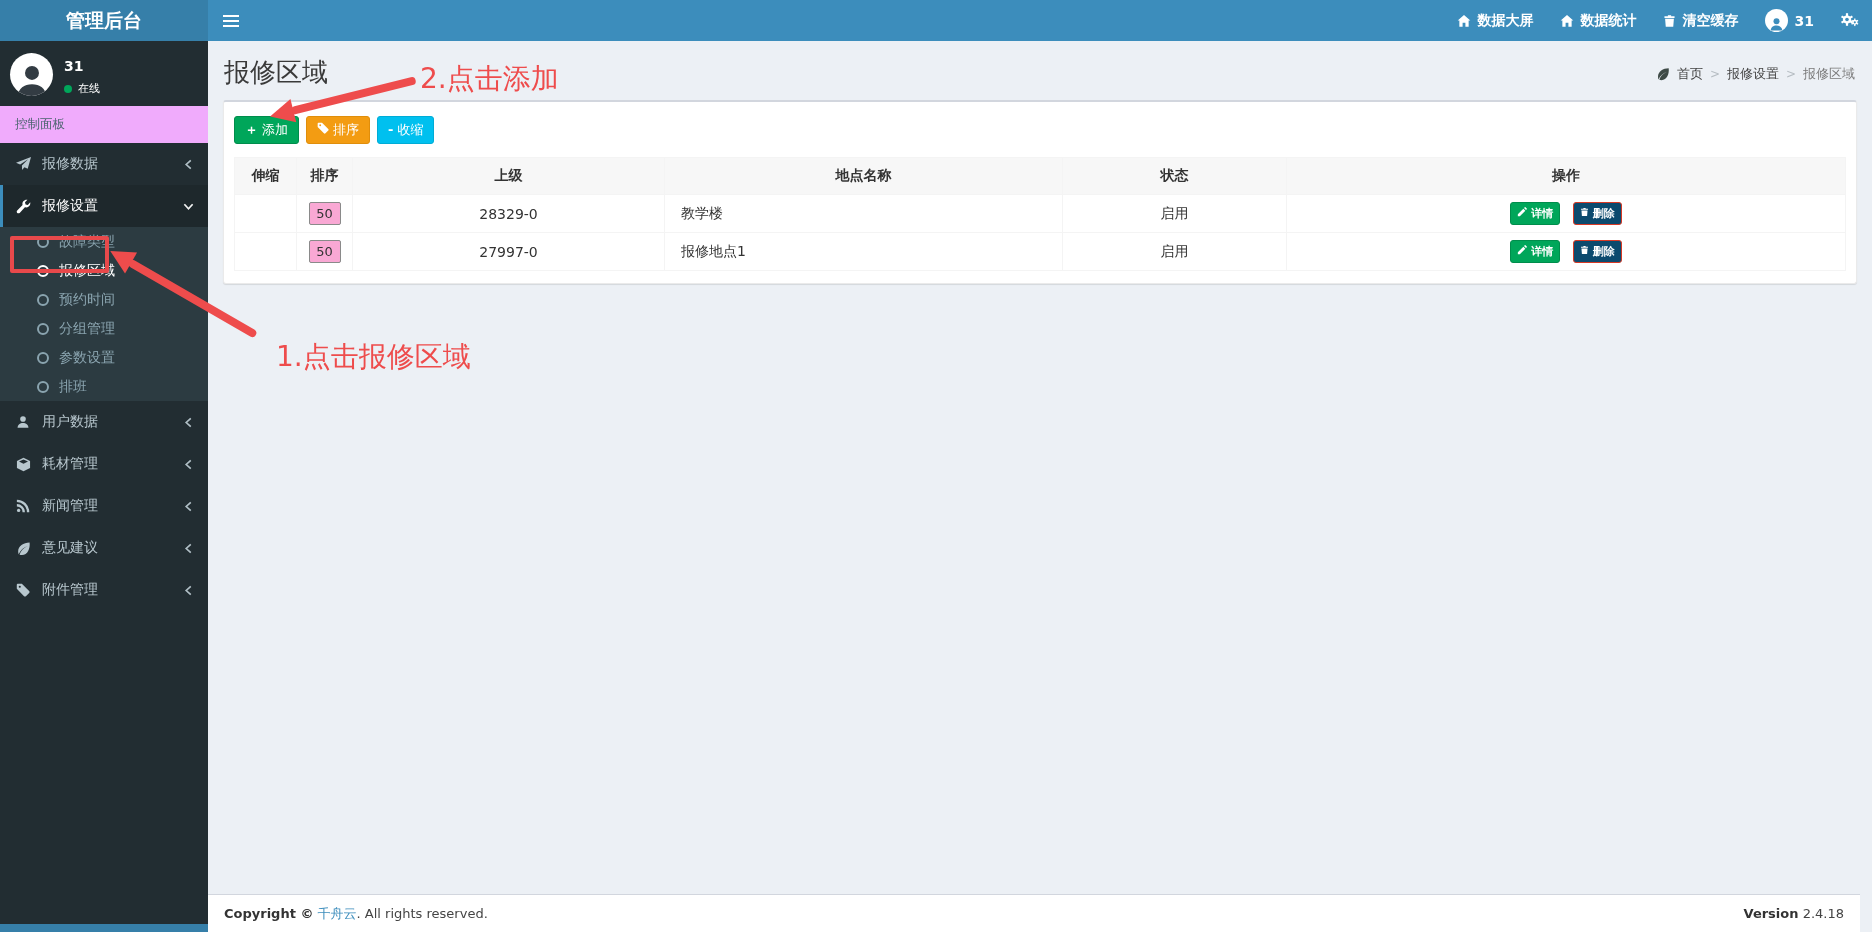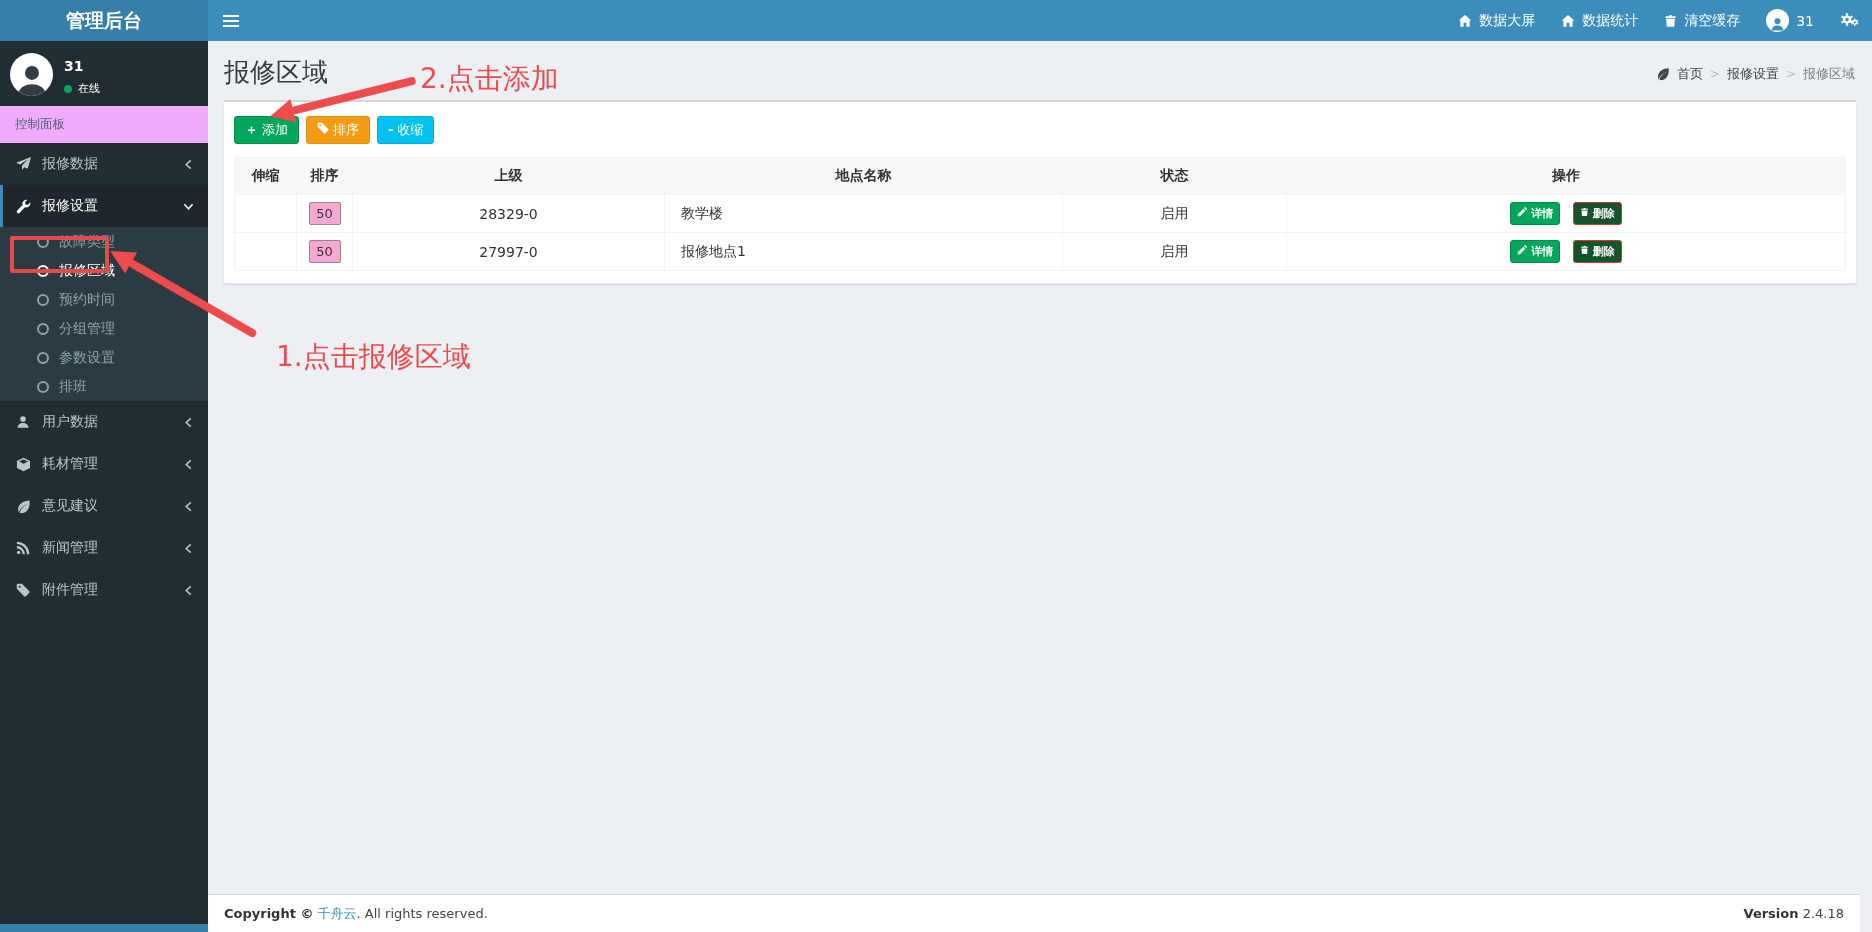--- a/index.html
+++ b/index.html
@@ -13,21 +13,21 @@
   a { text-decoration:none; }
 
   
   .navbar { position:absolute; top:0; left:0; right:0; height:41px; background:#3c8dbc; display:flex; z-index:20; }
   .logo { width:208px; height:41px; background:#367fa9; color:#fff; font-size:19px; font-weight:bold;
           text-align:center; line-height:41px; cursor:pointer; flex:none; }
   .nav-main { flex:1; display:flex; align-items:center; }
   .hamburger { width:46px; height:41px; display:flex; flex-direction:column; justify-content:center; align-items:center; gap:3px; cursor:pointer; }
   .hamburger i { width:16px; height:2px; background:#fff; display:block; }
   .nav-right { margin-left:auto; display:flex; align-items:center; height:41px; }
-  .nav-link { color:#fff; font-size:14px; padding:0 13px; height:41px; display:flex; align-items:center; gap:7px; cursor:pointer; }
+  .nav-link { color:#fff; font-size:14px; padding:0 13px; height:41px; display:flex; align-items:center; gap:7px; cursor:pointer;font-weight:bold; }
   .nav-link svg { display:block; }
   .nav-avatar { width:23px; height:23px; border-radius:50%; background:#fff; display:flex; align-items:flex-end; justify-content:center; overflow:hidden; }
 
   
   .sidebar { position:absolute; top:41px; left:0; width:208px; bottom:0; background:#222d32; z-index:10; }
   .user-panel { display:flex; padding:12px 10px 10px; gap:11px; }
   .avatar { width:43px; height:43px; border-radius:50%; background:#fff; overflow:hidden; display:flex; align-items:flex-end; justify-content:center; flex:none; }
   .user-name { color:#fff; font-size:14px; font-weight:bold; margin:5px 0 7px; }
   .user-status { color:#fff; font-size:11px; display:flex; align-items:center; gap:6px; }
   .status-dot { width:8px; height:8px; border-radius:50%; background:#00a65a; display:inline-block; }
@@ -67,21 +67,21 @@
   table.grid { width:100%; border-collapse:collapse; }
   .grid th, .grid td { border:1px solid #f4f4f4; font-size:14px; color:#333; }
   .grid th { background:#f7f7f7; font-weight:bold; padding:9px 8px; text-align:center; }
   .grid td { padding:7px 8px; height:23px; text-align:center; }
   .grid td.left { text-align:left; padding-left:16px; }
   .sort-input { width:32px; height:23px; border:1px solid #8a8a8a; border-radius:2px; text-align:center; font-size:13px;
                 color:#333; font-family:inherit; background:#f9a8d4; }
   .btn-xs { font-size:11px; padding:3px 6px; border-radius:3px; margin:0 4px; display:inline-flex; align-items:center; gap:4px;
             color:#fff; border:1px solid transparent; cursor:pointer; font-family:inherit; font-weight:bold; }
   .btn-detail { background:#00a65a; border-color:#008d4c; }
-  .btn-delete { background:#14532d; border-color:#d73925; }
+  .btn-delete { background:#0c4a6e; border-color:#d73925; }
 
   
   .footer { position:absolute; left:208px; right:12px; bottom:0; height:38px; background:#fff; border-top:1px solid #d2d6de;
             font-size:13px; color:#444; display:flex; align-items:center; padding:0 16px; z-index:10; }
   .footer b { color:#333; }
   .footer a { color:#3c8dbc; }
   .footer .right { margin-left:auto; }
 
   
   .ann-rect { position:absolute; left:10px; top:236px; width:99px; height:37px; border:4px solid #e8494b; border-radius:2px; z-index:60; }
@@ -261,40 +261,40 @@
       <span class="mi-label">耗材管理</span>
       <span class="mi-chevron">
         <svg width="11" height="11" viewBox="0 0 12 12">
             <path d="M8.5 1.5 L3.5 6 l5 4.5" fill="none" stroke="currentColor" stroke-width="1.8"></path>
           </svg>
       </span>
     </li>
 
     <li class="menu-item">
       <span class="mi-icon">
-        <svg width="15" height="15" viewBox="0 0 16 16" fill="currentColor">
-            <path d="M14.5 1.5 C8 1.5 2.3 5.2 2.3 11.2 c0 1.2.2 2.2.6 3 1.7-4.4 5.4-7.6 9.6-8.9 C8.3 7.2 4.9 10.5 3.8 14.6 c.7.3 1.6.4 2.5.4 6.2 0 9-7.2 8.2-13.5 Z"></path>
-          </svg>
-      </span>
-      <span class="mi-label">意见建议</span>
-      <span class="mi-chevron">
-        <svg width="11" height="11" viewBox="0 0 12 12">
-            <path d="M8.5 1.5 L3.5 6 l5 4.5" fill="none" stroke="currentColor" stroke-width="1.8"></path>
-          </svg>
-      </span>
-    </li>
-
-    <li class="menu-item">
-      <span class="mi-icon">
         <svg width="14" height="14" viewBox="0 0 16 16" fill="currentColor">
             <circle cx="3" cy="13" r="1.9"></circle>
             <path d="M1 5.8 A9.2 9.2 0 0 1 10.2 15 h-2.7 A6.5 6.5 0 0 0 1 8.5 Z M1 .8 A14.2 14.2 0 0 1 15.2 15 h-2.7 A11.5 11.5 0 0 0 1 3.5 Z"></path>
           </svg>
       </span>
       <span class="mi-label">新闻管理</span>
+      <span class="mi-chevron">
+        <svg width="11" height="11" viewBox="0 0 12 12">
+            <path d="M8.5 1.5 L3.5 6 l5 4.5" fill="none" stroke="currentColor" stroke-width="1.8"></path>
+          </svg>
+      </span>
+    </li>
+
+    <li class="menu-item">
+      <span class="mi-icon">
+        <svg width="15" height="15" viewBox="0 0 16 16" fill="currentColor">
+            <path d="M14.5 1.5 C8 1.5 2.3 5.2 2.3 11.2 c0 1.2.2 2.2.6 3 1.7-4.4 5.4-7.6 9.6-8.9 C8.3 7.2 4.9 10.5 3.8 14.6 c.7.3 1.6.4 2.5.4 6.2 0 9-7.2 8.2-13.5 Z"></path>
+          </svg>
+      </span>
+      <span class="mi-label">意见建议</span>
       <span class="mi-chevron">
         <svg width="11" height="11" viewBox="0 0 12 12">
             <path d="M8.5 1.5 L3.5 6 l5 4.5" fill="none" stroke="currentColor" stroke-width="1.8"></path>
           </svg>
       </span>
     </li>
 
     <li class="menu-item">
       <span class="mi-icon">
         <svg width="14" height="14" viewBox="0 0 16 16" fill="currentColor">

